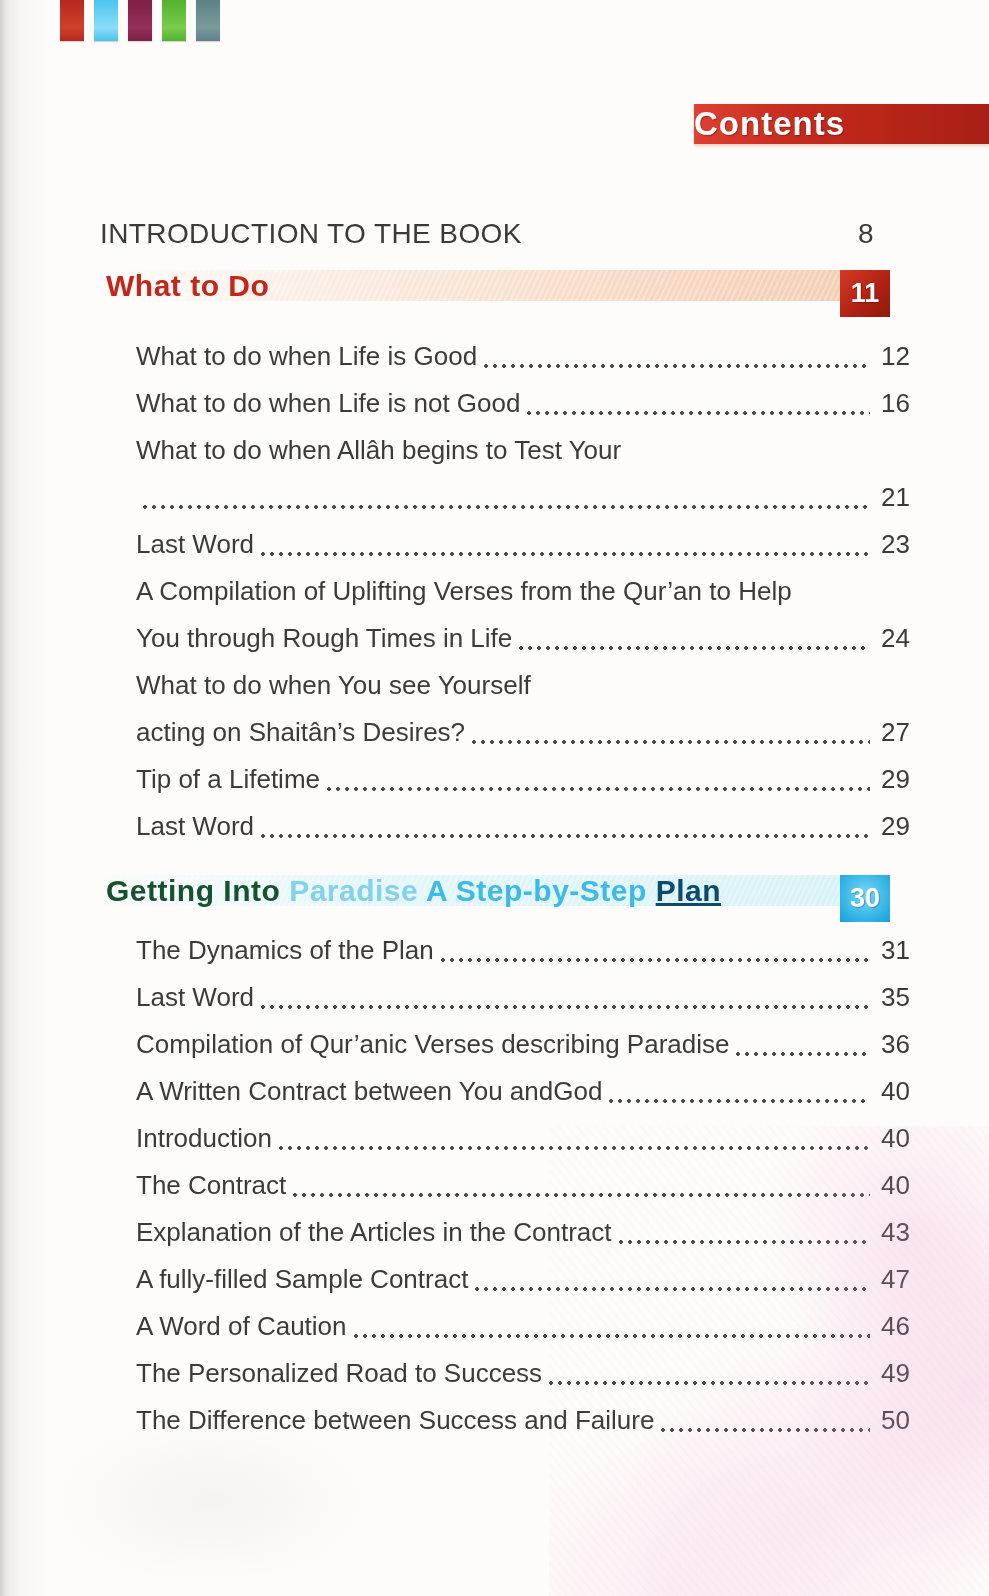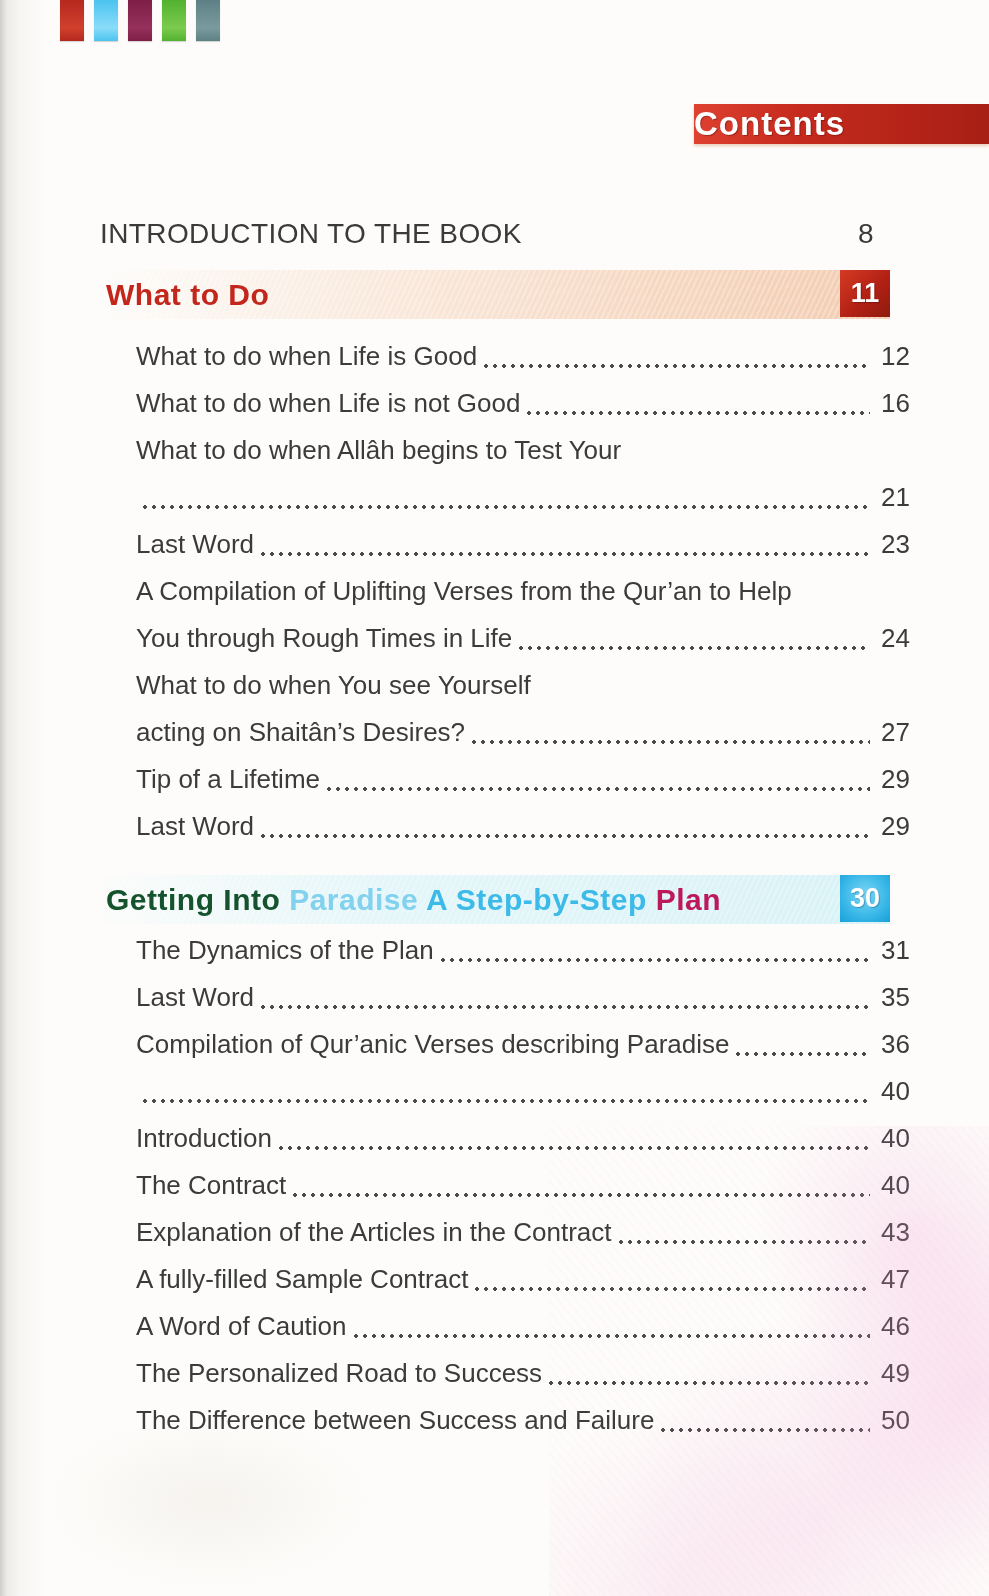--- a/index.html
+++ b/index.html
@@ -44,21 +44,21 @@
   }
   
   .intro-row{
     position:absolute;left:100px;width:786px;top:210px;height:47px;
     display:flex;justify-content:space-between;align-items:center;
     font-size:28px;color:#3a3a3a;letter-spacing:0.4px;
   }
   .intro-page{padding-right:12px;}
   
   .sec-head{
-    position:absolute;left:104px;width:786px;height:49px;
+    position:absolute;left:104px;width:786px;height:31px;
     display:flex;align-items:center;
   }
   .sec-head.pos-0{top:270px;}
   .sec-head.pos-1{top:875px;}
   .head-bar{
     position:absolute;left:0;right:0;top:0;bottom:0;
   }
   .theme-red .head-bar{
     background:
       repeating-linear-gradient(115deg, rgba(255,255,255,0.28) 0 2px, rgba(255,255,255,0) 2px 5px),
@@ -209,40 +209,41 @@
     <span class="toc-page">29</span>
   </div>
         <div class="toc-row">
     <span class="toc-text">Last Word</span>
     <span class="leader"></span>
     <span class="toc-page">29</span>
   </div>
       </div>
       <div class="sec-head pos-1 theme-cyan">
     <div class="head-bar"></div>
-    <span class="head-text"><span style="color: #14532d;">Getting Into </span><span style="color: rgb(130, 209, 238);">Paradise </span><span style="color: rgb(60, 186, 232);">A Step-by-Step </span><span style="color: #be185d;">Plan</span></span>
+    <span class="head-text"><span style="color: #14532d;">Getting Into </span><span style="color: rgb(130, 209, 238);">Paradise </span><span style="color: rgb(60, 186, 232);">A Step-by-Step </span><span style="color: #0c4a6e; text-decoration: underline;">Plan</span></span>
     <span class="head-badge">30</span>
   </div>
       <div class="rows pos-1">
         <div class="toc-row">
     <span class="toc-text">The Dynamics of the Plan</span>
     <span class="leader"></span>
     <span class="toc-page">31</span>
   </div>
         <div class="toc-row">
     <span class="toc-text">Last Word</span>
     <span class="leader"></span>
     <span class="toc-page">35</span>
   </div>
         <div class="toc-row">
     <span class="toc-text">Compilation of Qur’anic Verses describing Paradise</span>
     <span class="leader"></span>
     <span class="toc-page">36</span>
   </div>
         <div class="toc-row">
+    <span class="toc-text">A Written Contract between You andGod</span>
     <span class="leader"></span>
     <span class="toc-page">40</span>
   </div>
         <div class="toc-row">
     <span class="toc-text">Introduction</span>
     <span class="leader"></span>
     <span class="toc-page">40</span>
   </div>
         <div class="toc-row">
     <span class="toc-text">The Contract</span>

